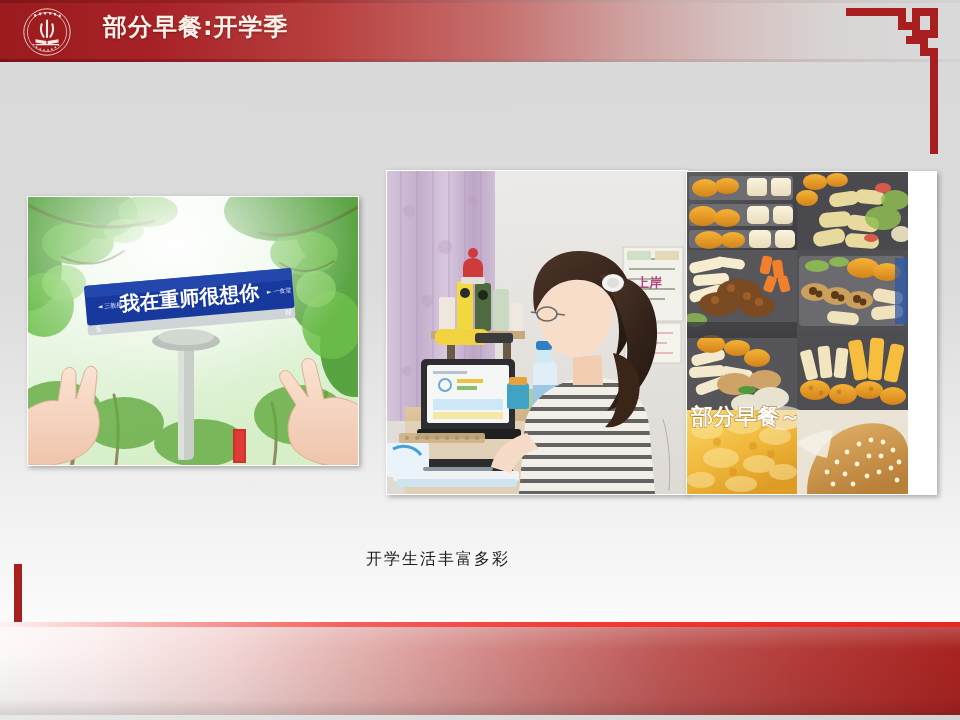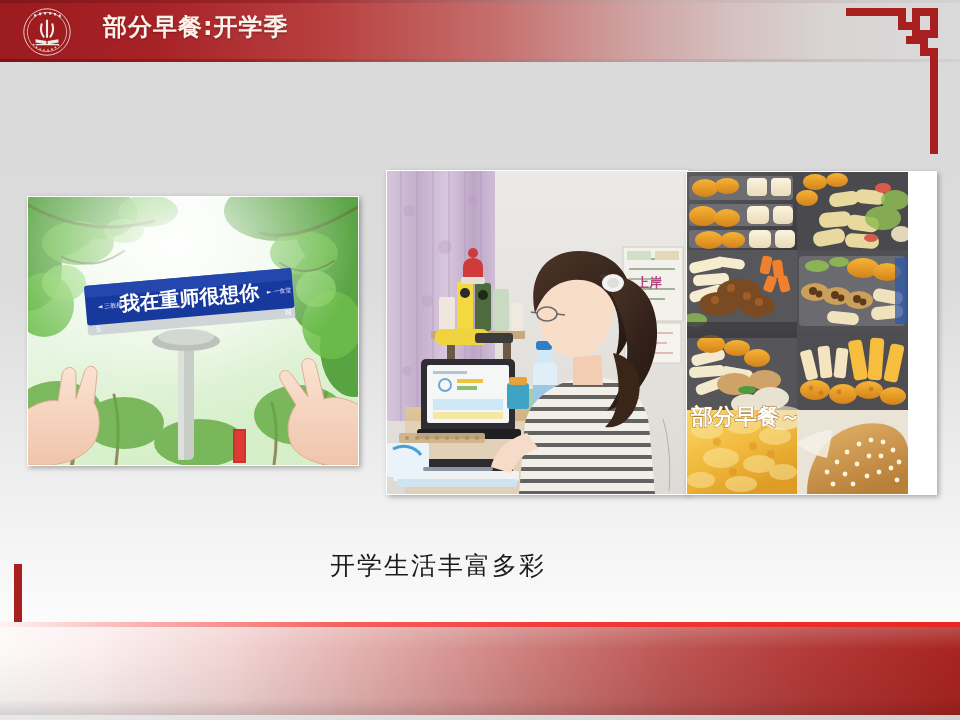--- a/index.html
+++ b/index.html
@@ -58,21 +58,21 @@
   }
   .photo .inner{position:absolute;inset:0;overflow:hidden;}
 
   #photo-1{left:27px;top:196px;width:330px;height:268px;}
   #photo-2{left:386px;top:170px;width:300px;height:323px;}
   #photo-3{left:686px;top:171px;width:221px;height:322px;padding-left:28px;}
 
   
   .caption{
     position:absolute;left:0;top:549px;width:876px;text-align:center;
-    font-size:25px;color:#1b1b1b;letter-spacing:2px;
+    font-size:16px;color:#1b1b1b;letter-spacing:2px;
     font-family:"DejaVu Serif","Liberation Serif",serif;
   }
 
   
   .bottom-band{
     position:absolute;left:0;top:622px;width:960px;height:98px;
   }
   .bottom-hi{
     position:absolute;left:0;top:0;width:960px;height:5px;
     background:linear-gradient(90deg,#fdf3f3 0%,#f9b5b3 14%,#f4605d 36%,#f23b37 58%,#ef2d28 80%,#e82722 100%);

